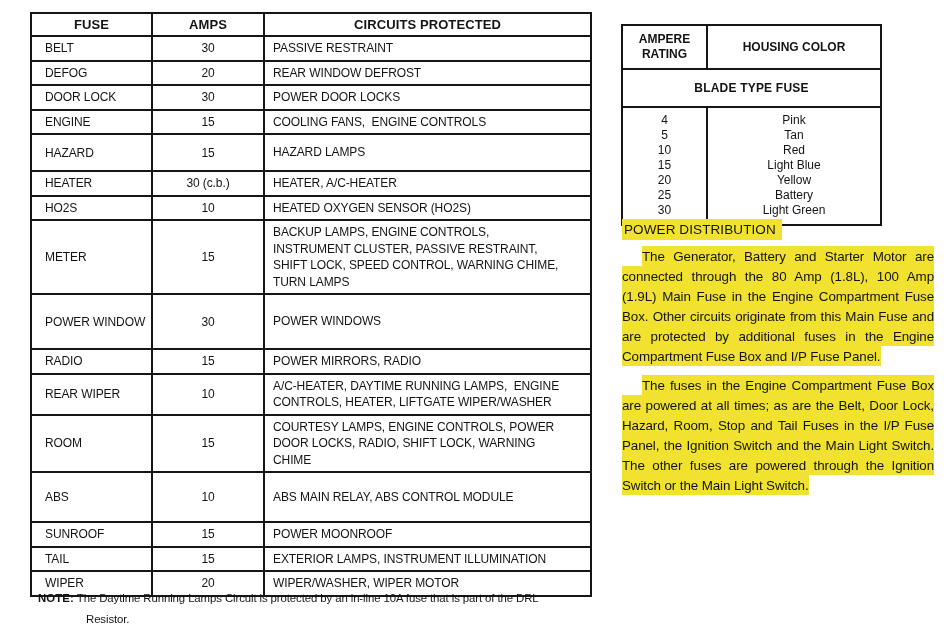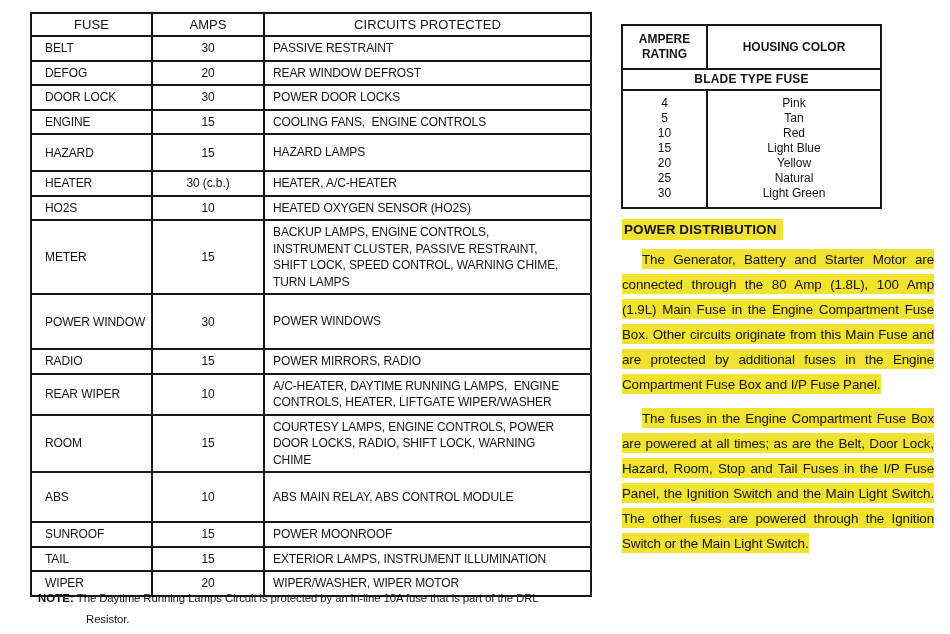--- a/index.html
+++ b/index.html
@@ -21,21 +21,21 @@
     border-collapse: collapse;
     table-layout: fixed;
   }
   .fuse-table th, .fuse-table td {
     border: 2px solid #161616;
     vertical-align: middle;
     overflow: hidden;
   }
   .fuse-table thead th {
     font-size: 13px;
-    font-weight: normal;
+    font-weight: bold;
     text-align: center;
     height: 23px;
     letter-spacing: 0.1px;
   }
   .fuse-table tbody tr { height: 23px; }
   .fuse-table tbody tr:nth-of-type(5)  { height: 37px; } 
   .fuse-table tbody tr:nth-of-type(8)  { height: 37px; } 
   .fuse-table tbody tr:nth-of-type(9)  { height: 55px; } 
   .fuse-table tbody tr:nth-of-type(12) { height: 40px; } 
   .fuse-table tbody tr:nth-of-type(13) { height: 50px; } 
@@ -57,45 +57,45 @@
     padding-left: 48px;
   }
   .amp-table th, .amp-table td { border: 2px solid #161616; }
   .amp-table th {
     font-size: 12px;
     font-weight: bold;
     text-align: center;
     line-height: 15px;
   }
   .amp-table .amp-head-row th { height: 44px; }
-  .amp-table .amp-sub-row th  { height: 21px; letter-spacing: 0.2px; }
+  .amp-table .amp-sub-row th  { height: 38px; letter-spacing: 0.2px; }
   .amp-table td.amp-list {
     vertical-align: top;
     text-align: center;
     font-size: 12px;
     padding: 5px 0 6px 0;
   }
   .amp-table td.amp-list div { line-height: 15px; }
 
   
   .power-dist {
     position: absolute;
     left: 622px; top: 222px;
     width: 312px;
   }
   .power-dist h2 {
     font-size: 13.5px;
-    font-weight: bold;
+    font-weight: normal;
     letter-spacing: 0.1px;
     margin-bottom: 9px;
   }
   .power-dist h2 .hl { padding: 3px 6px 3px 2px; }
   .power-dist p {
     font-size: 13.4px;
-    line-height: 25px;
+    line-height: 20px;
     text-align: justify;
     text-indent: 20px;
     margin-bottom: 9px;
     letter-spacing: -0.1px;
   }
   .hl {
     background: var(--highlight);
     padding: 2.5px 0;
     -webkit-box-decoration-break: clone;
     box-decoration-break: clone;
@@ -256,21 +256,21 @@
           <div>25</div>
           <div>30</div>
         </td>
       <td class="amp-list">
 
       <div>Pink</div>
           <div>Tan</div>
           <div>Red</div>
           <div>Light Blue</div>
           <div>Yellow</div>
-          <div>Natural</div>
+          <div>Battery</div>
           <div>Light Green</div>
         </td>
     </tr>
   </tbody>
 </table>
 
 <div class="power-dist">
   <h2><span class="hl">POWER DISTRIBUTION</span></h2>
   <p><span class="hl">The Generator, Battery and Starter Motor are connected through the 80 Amp (1.8L), 100 Amp (1.9L) Main Fuse in the Engine Compartment Fuse Box. Other circuits originate from this Main Fuse and are protected by additional fuses in the Engine Compartment Fuse Box and I/P Fuse Panel.</span></p>
   <p><span class="hl">The fuses in the Engine Compartment Fuse Box are powered at all times; as are the Belt, Door Lock, Hazard, Room, Stop and Tail Fuses in the I/P Fuse Panel, the Ignition Switch and the Main Light Switch. The other fuses are powered through the Ignition Switch or the Main Light Switch.</span></p>

